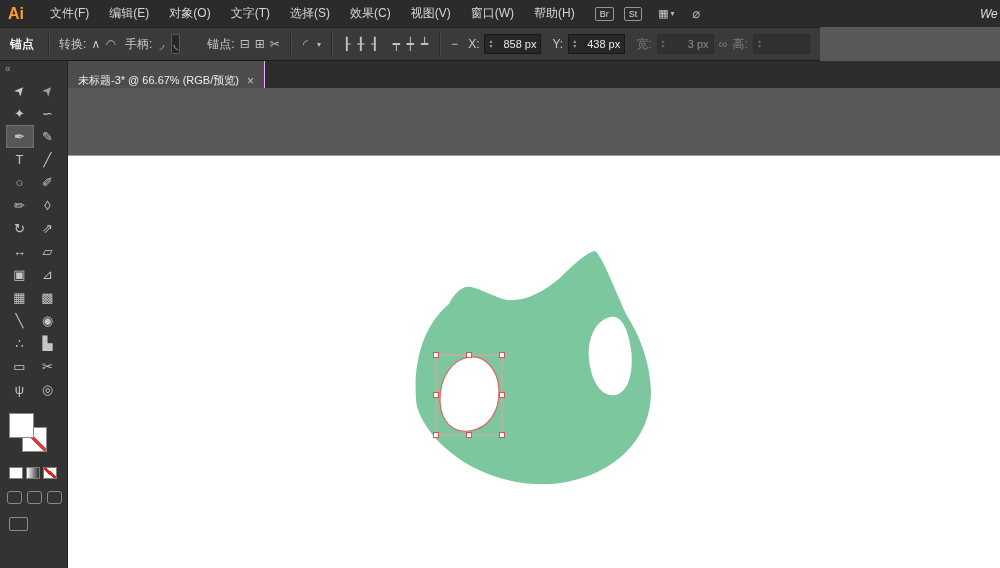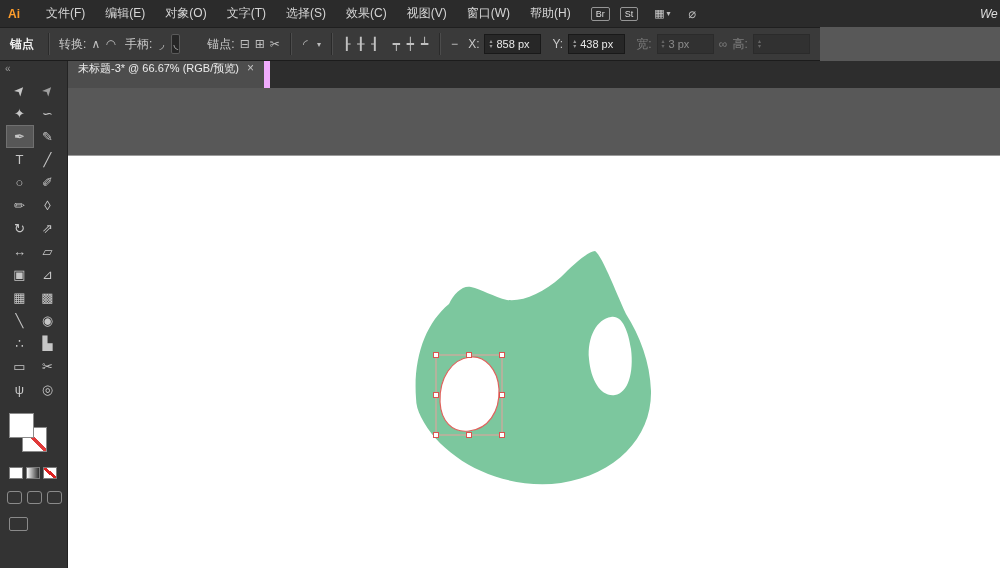--- a/index.html
+++ b/index.html
@@ -7,40 +7,40 @@
   body {
     position: relative; overflow: hidden;
     background:#585858;
     font-family:"Liberation Sans","DejaVu Sans",sans-serif;
     -webkit-font-smoothing: antialiased;
   }
 
   
   .menubar{position:absolute;left:0;top:0;width:1000px;height:27px;background:#2b2b2b;
     display:flex;align-items:center;color:#d6d6d6;font-size:12px;padding-left:8px;white-space:nowrap;}
-  .ai-logo{color:#ff9e2c;font-weight:bold;font-size:12px;margin-right:16px;}
+  .ai-logo{color:#ff9e2c;font-weight:bold;font-size:16px;margin-right:16px;}
   .menu-item{padding:0 10px;line-height:27px;cursor:default;}
   .badge{border:1px solid #969696;border-radius:2px;font-size:9px;padding:1px 4px;margin-left:10px;color:#ddd;}
   .ws-icon{margin-left:16px;color:#c8c8c8;font-size:11px;}
   .caret{font-size:8px;margin-left:2px;color:#bbb;}
   .extra-icon{margin-left:18px;color:#b5b5b5;font-size:13px;}
   .ws-right{margin-left:auto;color:#ddd;width:20px;overflow:hidden;font-style:italic;}
 
   
   .controlbar{position:absolute;left:0;top:27px;width:820px;height:34px;background:#3a3a3a;
     border-top:1px solid #1f1f1f;border-bottom:1px solid #1c1c1c;
     display:flex;align-items:center;color:#c9c9c9;font-size:12px;padding:0 10px;gap:5px;
     overflow:hidden;white-space:nowrap;}
   .cb-strong{font-weight:bold;color:#eee;margin-right:4px;}
   .icon-btn{display:inline-flex;width:20px;height:20px;align-items:center;justify-content:center;
     color:#c0c0c0;border-radius:2px;font-size:12px;}
   .icon-btn.pressed{background:#262626;box-shadow:inset 0 0 0 1px #5a5a5a;}
   .vsep{width:1px;height:22px;background:#2a2a2a;box-shadow:1px 0 0 #4c4c4c;margin:0 5px;flex:none;}
   .field{display:inline-flex;align-items:center;background:#272727;border:1px solid #191919;
-    height:20px;padding:0 4px;gap:4px;flex:none;}
+    height:20px;padding:0 4px;gap:4px;flex:none;text-align:right;}
   .steppers{display:flex;flex-direction:column;font-size:6px;line-height:5px;color:#9a9a9a;}
   .fval{color:#e8e8e8;font-size:11px;min-width:40px;}
   .dim{opacity:.45;}
 
   
   .leftpanel{position:absolute;left:0;top:61px;width:68px;bottom:0;background:#333;
     border-right:1px solid #232323;}
   .collapse{color:#9a9a9a;font-size:10px;padding:2px 0 0 5px;}
   .tools{display:grid;grid-template-columns:28px 28px;justify-content:center;margin-top:5px;}
   .tool{height:23px;display:flex;align-items:center;justify-content:center;}
@@ -58,22 +58,22 @@
   .mini{width:14px;height:12px;border:1px solid #7c7c7c;}
   .mini.color{background:#fff;}
   .mini.grad{background:linear-gradient(to right,#fff,#2e2e2e);}
   .mini.none{background:linear-gradient(to top right,#fff 40%,#d22 40%,#d22 60%,#fff 60%);}
   .draw-row{display:flex;gap:5px;margin:12px 0 0 7px;}
   .dmode{width:15px;height:13px;border:1px solid #8a8a8a;border-radius:3px;}
   .screen-btn{width:19px;height:14px;border:1px solid #8a8a8a;border-radius:2px;margin:13px 0 0 9px;}
 
   
   .tabbar{position:absolute;left:68px;top:61px;right:0;height:27px;background:#2d2d2d;display:flex;}
-  .tab{background:#4d4d4d;color:#ececec;font-size:11px;display:flex;align-items:flex-start;
-    padding:0 10px;border-right:6px solid #f0abfc;gap:8px;}
+  .tab{background:#4d4d4d;color:#ececec;font-size:11px;display:flex;align-items:flex-end;
+    padding:0 10px;border-right:1px solid #f0abfc;gap:8px;}
   .tab .close{color:#c3c3c3;font-size:12px;}
 
   
   .canvasarea{position:absolute;left:68px;top:88px;width:932px;height:480px;background:#585858;overflow:hidden;}
   .artboard{position:absolute;left:0;top:67px;width:932px;height:413px;background:#fff;
     border-top:1px solid #9b9b9b;}
   .canvas-svg{position:absolute;left:0;top:0;width:932px;height:480px;}
 </style>
 </head>
 <body>

